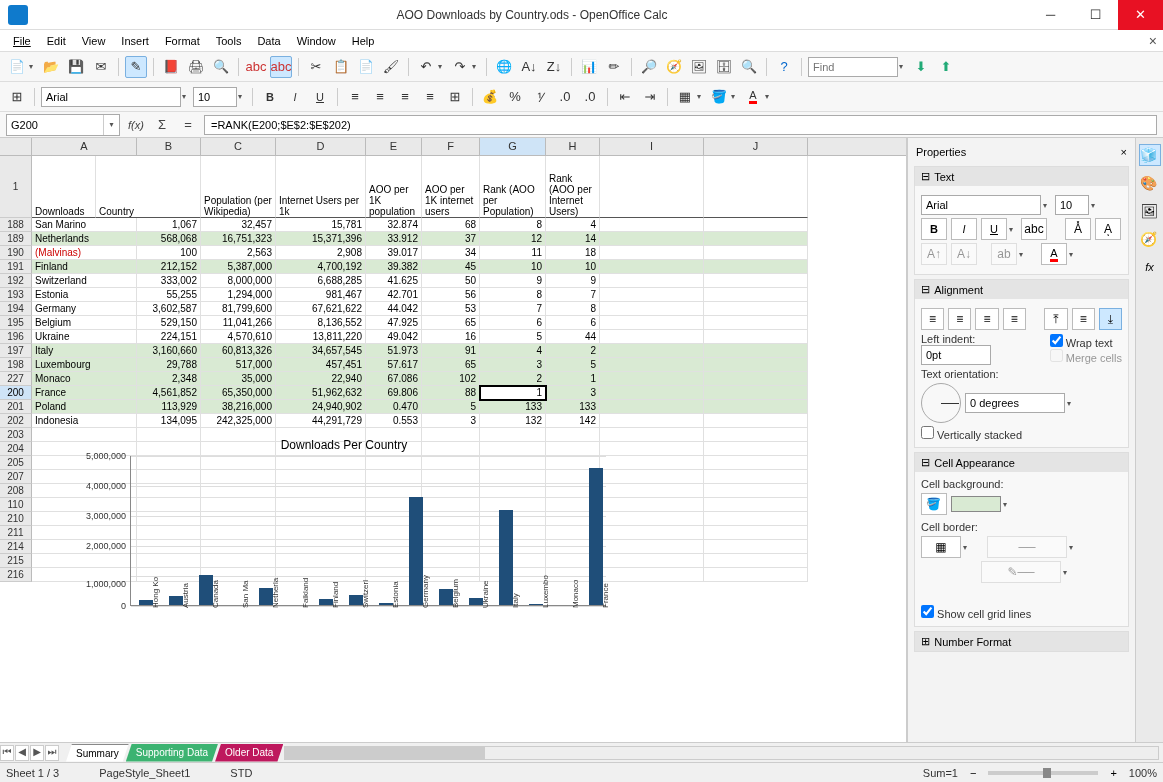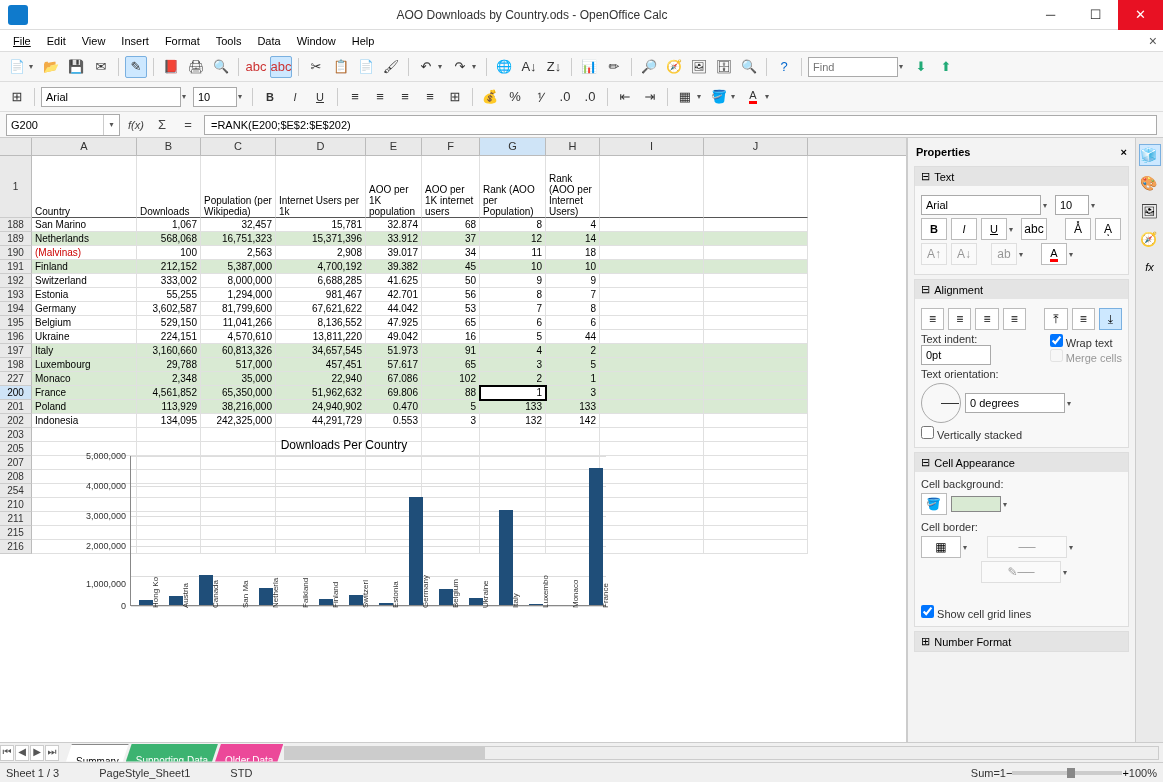--- a/index.html
+++ b/index.html
@@ -69,41 +69,41 @@
 .chart-title { text-align: center; font-size: 12px; margin-bottom: 4px; }
 .chart-plot { position: relative; height: 150px; border-left: 1px solid #888; border-bottom: 1px solid #888; margin-left: 58px; margin-right: 10px; }
 .ytick { position: absolute; left: -60px; width: 55px; text-align: right; font-size: 9px; color: #333; transform: translateY(-50%); }
 .gridline { position: absolute; left: 0; right: 0; border-top: 1px solid #ddd; }
 .bar { position: absolute; bottom: 0; width: 14px; background: #1f4e79; }
 .xlabel { position: absolute; top: 152px; font-size: 8px; transform: rotate(-90deg); transform-origin: left top; white-space: nowrap; color: #333; }
 
 
 .sheettabs { height: 20px; display: flex; align-items: center; background: #f0f0f0; border-top: 1px solid #ccc; }
 .navtab { width: 14px; height: 16px; text-align: center; font-size: 10px; color: #555; border: 1px solid #ccc; background: #fff; margin-right: 1px; }
-.stab { height: 18px; padding: 8px 10px; font-size: 10px; line-height: 18px; color: #fff; clip-path: polygon(6px 0,100% 0,calc(100% - 6px) 100%,0 100%); margin-right: -3px; }
+.stab { height: 18px; padding: 0 10px; font-size: 10px; line-height: 18px; color: #fff; clip-path: polygon(6px 0,100% 0,calc(100% - 6px) 100%,0 100%); margin-right: -3px; }
 .stab.active { background: #fff; color: #000; border-top: 1px solid #888; }
 .stab.green { background: #3cb371; }
-.stab.orange { background: #ec4899; }
+.stab.orange { background: #be185d; }
 .hscroll { flex: 1; margin: 0 4px; height: 14px; background: #eee; border: 1px solid #ccc; position: relative; }
 .hscroll .thumb { position: absolute; left: 0; width: 200px; height: 100%; background: #ccc; }
 
 
 .statusbar { height: 20px; display: flex; align-items: center; background: #f0f0f0; border-top: 1px solid #ccc; font-size: 10px; padding: 0 6px; gap: 40px; }
 .statusbar .sseg { color: #333; }
-.statusbar .right { margin-left: auto; display: flex; align-items: center; }
+.statusbar .right { margin-left: auto; display: flex; align-items: center; gap: 12px; }
 .zoom-slider { width: 110px; height: 4px; background: #ccc; position: relative; }
 .zoom-slider::before { content: ""; position: absolute; left: 50%; top: -3px; width: 8px; height: 10px; background: #888; }
 
 
 .sidebar { width: 256px; display: flex; background: #f3f3f3; border-left: 1px solid #ccc; }
 .side-content { flex: 1; overflow-y: auto; padding: 4px 6px; }
 .side-rail { width: 28px; background: #eaeaea; border-left: 1px solid #ccc; padding-top: 6px; display: flex; flex-direction: column; align-items: center; gap: 6px; }
 .railbtn { width: 22px; height: 22px; border: 1px solid transparent; display: flex; align-items: center; justify-content: center; font-size: 14px; }
 .railbtn.active { background: #cde8ff; border-color: #7ab0e0; }
-.panel-title { font-weight: bold; font-size: 12px; padding: 4px 2px; display: flex; justify-content: space-between; }
+.panel-title { font-weight: normal; font-size: 12px; padding: 4px 2px; display: flex; justify-content: space-between; }
 .section { border: 1px solid #ddd; margin: 4px 0; background: #f8f8f8; }
 .section-head { background: #e4e4e4; padding: 3px 6px; font-size: 11px; display: flex; align-items: center; gap: 4px; }
 .section-body { padding: 6px; }
 .sbrow { display: flex; align-items: center; gap: 4px; margin: 3px 0; }
 .sbtn { width: 26px; height: 22px; border: 1px solid #bbb; background: #fff; display: inline-flex; align-items: center; justify-content: center; font-size: 12px; }
 .sbtn.active { background: #cde8ff; border-color: #7ab0e0; }
 .slabel { font-size: 11px; color: #333; }
 .sinput { border: 1px solid #aaa; height: 20px; padding: 0 4px; }
 .swatch { width: 50px; height: 16px; border: 1px solid #888; background: #d9ead3; }
 .orient-circle { width: 40px; height: 40px; border: 1px solid #aaa; border-radius: 50%; position: relative; }
@@ -248,22 +248,22 @@
       <div class="colh cF">F</div>
       <div class="colh cG selcol">G</div>
       <div class="colh cH">H</div>
       <div class="colh cI">I</div>
       <div class="colh cJ">J</div>
     </div>
     <div class="gridbody">
         <div class="gridbody-inner" id="gridinner" style="position: relative;">
           <div class="row header-row">
             <div class="rowh">1</div>
+            <div class="cell cB">Downloads</div>
             <div class="cell cA">Country</div>
-            <div class="cell cB">Downloads</div>
             <div class="cell cC">Population (per Wikipedia)</div>
             <div class="cell cD">Internet Users per 1k</div>
             <div class="cell cE">AOO per 1K population</div>
             <div class="cell cF">AOO per 1K internet users</div>
             <div class="cell cG">Rank (AOO per Population)</div>
             <div class="cell cH">Rank (AOO per Internet Users)</div>
             <div class="cell cI"></div>
             <div class="cell cJ"></div>
           </div>
           <div class="row">
@@ -468,20 +468,33 @@
             <div class="cell cC"></div>
             <div class="cell cD"></div>
             <div class="cell cE"></div>
             <div class="cell cF"></div>
             <div class="cell cG"></div>
             <div class="cell cH"></div>
             <div class="cell cI"></div>
             <div class="cell cJ"></div>
           </div>
           <div class="row">
+            <div class="rowh">204</div>
+            <div class="cell cA"></div>
+            <div class="cell cB"></div>
+            <div class="cell cC"></div>
+            <div class="cell cD"></div>
+            <div class="cell cE"></div>
+            <div class="cell cF"></div>
+            <div class="cell cG"></div>
+            <div class="cell cH"></div>
+            <div class="cell cI"></div>
+            <div class="cell cJ"></div>
+          </div>
+          <div class="row">
             <div class="rowh">205</div>
             <div class="cell cA"></div>
             <div class="cell cB"></div>
             <div class="cell cC"></div>
             <div class="cell cD"></div>
             <div class="cell cE"></div>
             <div class="cell cF"></div>
             <div class="cell cG"></div>
             <div class="cell cH"></div>
             <div class="cell cI"></div>
@@ -507,21 +520,21 @@
             <div class="cell cC"></div>
             <div class="cell cD"></div>
             <div class="cell cE"></div>
             <div class="cell cF"></div>
             <div class="cell cG"></div>
             <div class="cell cH"></div>
             <div class="cell cI"></div>
             <div class="cell cJ"></div>
           </div>
           <div class="row">
-            <div class="rowh">254</div>
+            <div class="rowh">110</div>
             <div class="cell cA"></div>
             <div class="cell cB"></div>
             <div class="cell cC"></div>
             <div class="cell cD"></div>
             <div class="cell cE"></div>
             <div class="cell cF"></div>
             <div class="cell cG"></div>
             <div class="cell cH"></div>
             <div class="cell cI"></div>
             <div class="cell cJ"></div>
@@ -534,20 +547,33 @@
             <div class="cell cD"></div>
             <div class="cell cE"></div>
             <div class="cell cF"></div>
             <div class="cell cG"></div>
             <div class="cell cH"></div>
             <div class="cell cI"></div>
             <div class="cell cJ"></div>
           </div>
           <div class="row">
             <div class="rowh">211</div>
+            <div class="cell cA"></div>
+            <div class="cell cB"></div>
+            <div class="cell cC"></div>
+            <div class="cell cD"></div>
+            <div class="cell cE"></div>
+            <div class="cell cF"></div>
+            <div class="cell cG"></div>
+            <div class="cell cH"></div>
+            <div class="cell cI"></div>
+            <div class="cell cJ"></div>
+          </div>
+          <div class="row">
+            <div class="rowh">214</div>
             <div class="cell cA"></div>
             <div class="cell cB"></div>
             <div class="cell cC"></div>
             <div class="cell cD"></div>
             <div class="cell cE"></div>
             <div class="cell cF"></div>
             <div class="cell cG"></div>
             <div class="cell cH"></div>
             <div class="cell cI"></div>
             <div class="cell cJ"></div>
@@ -692,21 +718,21 @@
             <span class="sbtn">≡</span>
             <span class="sbtn">≡</span>
             <span class="sbtn">≡</span>
             <span style="width:12px"></span>
             <span class="sbtn">⤒</span>
             <span class="sbtn">≡</span>
             <span class="sbtn active">⤓</span>
           </div>
           <div class="sbrow" style="justify-content:space-between">
             <div>
-              <div class="slabel">Text indent:</div>
+              <div class="slabel">Left indent:</div>
               <input class="sinput" style="width: 70px;" value="0pt">
             </div>
             <div>
               <label class="slabel"><input type="checkbox" checked="" style=""> <span>Wrap text</span></label><br>
               <label class="slabel" style="opacity:.5"><input type="checkbox" disabled="" style=""> <span>Merge cells</span></label>
             </div>
           </div>
           <div class="slabel">Text orientation:</div>
           <div class="sbrow">
             <div class="orient-circle"></div>

